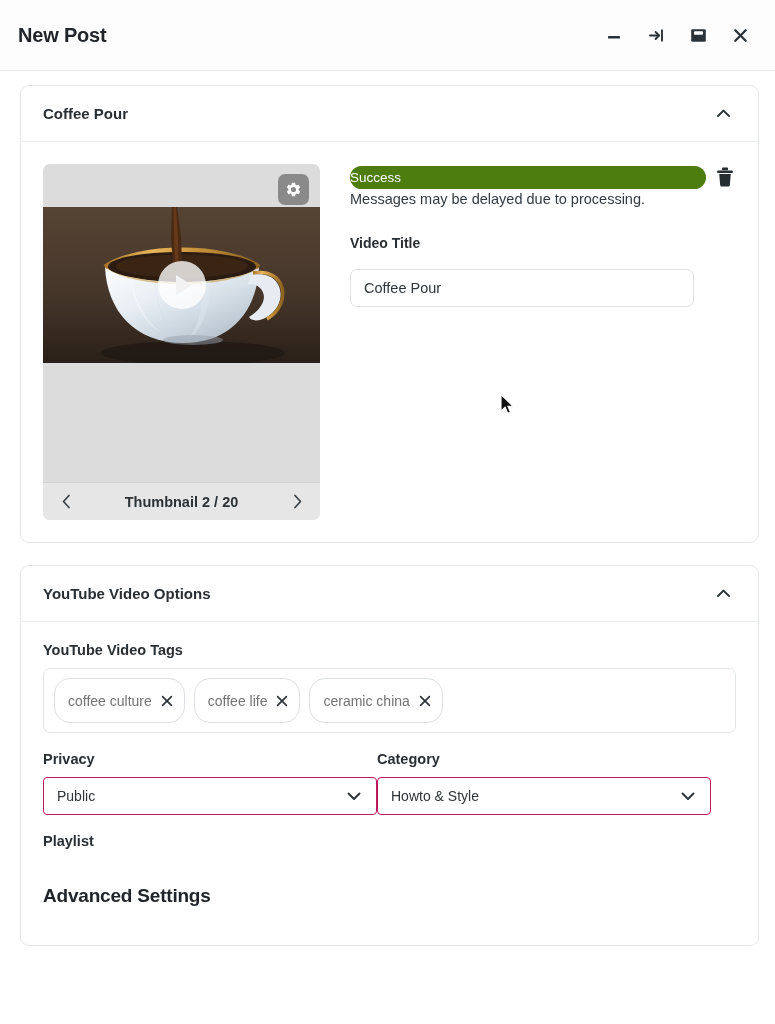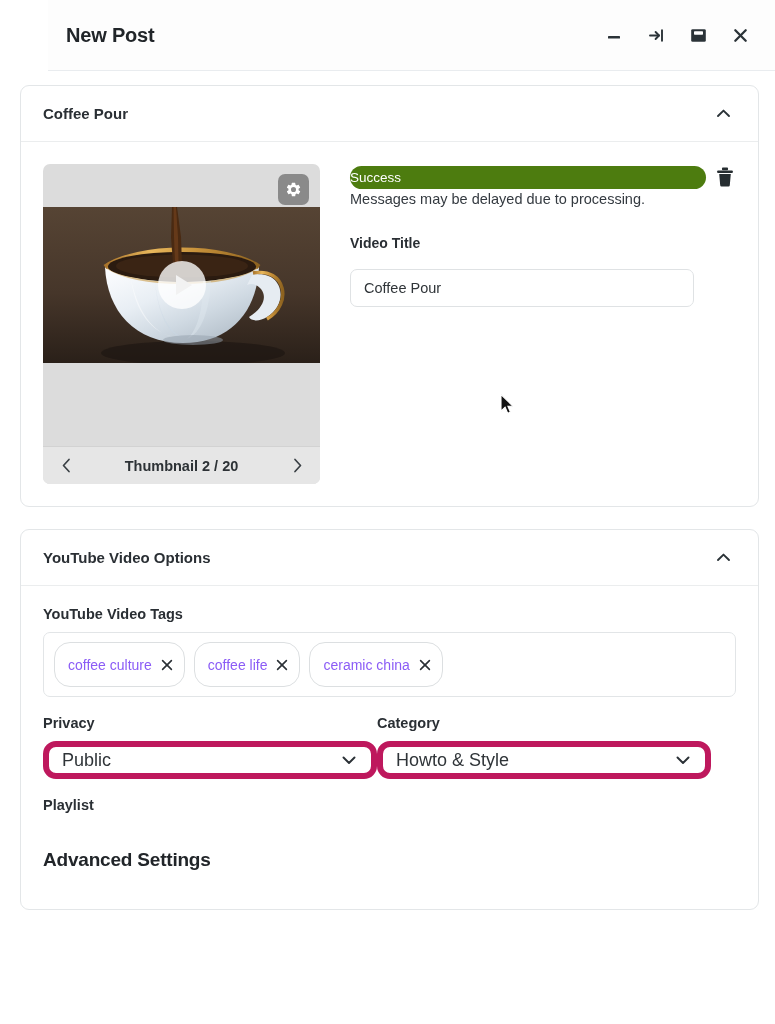--- a/index.html
+++ b/index.html
@@ -16,21 +16,20 @@
 
   
   .titlebar {
     height: 71px;
     background: #fdfdfd;
     border-bottom: 1px solid #e9ecef;
     display: flex;
     align-items: center;
     padding: 0 20px 0 18px;
     position: relative;
-    margin-left: 48px;
   }
   .titlebar-title {
     font-size: 20px;
     font-weight: bold;
     color: #212529;
     letter-spacing: -0.2px;
   }
   .titlebar-controls {
     margin-left: auto;
     display: flex;
@@ -99,21 +98,21 @@
   }
 
   
   .thumb-panel {
     width: 277px;
     flex: 0 0 277px;
     background: #dcdcdc;
     border-radius: 7px;
     overflow: hidden;
     position: relative;
-    height: 320px;
+    height: 356px;
     display: flex;
     flex-direction: column;
   }
   .thumb-top {
     position: relative;
     flex: 1;
     display: flex;
     flex-direction: column;
     justify-content: flex-start;
   }
@@ -270,46 +269,46 @@
   }
   .tag-pill {
     border: 1px solid #dcdfe1;
     border-radius: 16px;
     height: 45px;
     padding: 0 11px 0 13px;
     display: flex;
     align-items: center;
     gap: 9px;
     font-size: 14px;
-    color: #8b5cf6;
+    color: #737373;
     background: #fff;
     cursor: default;
   }
   .tag-x {
     cursor: pointer;
     display: flex;
     align-items: center;
     color: #2b3136;
   }
 
   .two-col {
     display: flex;
     margin-top: 18px;
   }
   .col { width: 334px; flex: 0 0 334px; }
 
   .select-box {
     height: 38px;
-    border: 6px solid #be185d;
-    border-radius: 13px;
+    border: 1px solid #be185d;
+    border-radius: 4px;
     background: #ffffff;
     display: flex;
     align-items: center;
     padding: 0 12px 0 13px;
-    font-size: 18px;
+    font-size: 14px;
     color: #2f3438;
     cursor: pointer;
   }
   .select-box .chev {
     margin-left: auto;
     display: flex;
     align-items: center;
     color: #2b3136;
   }
 

